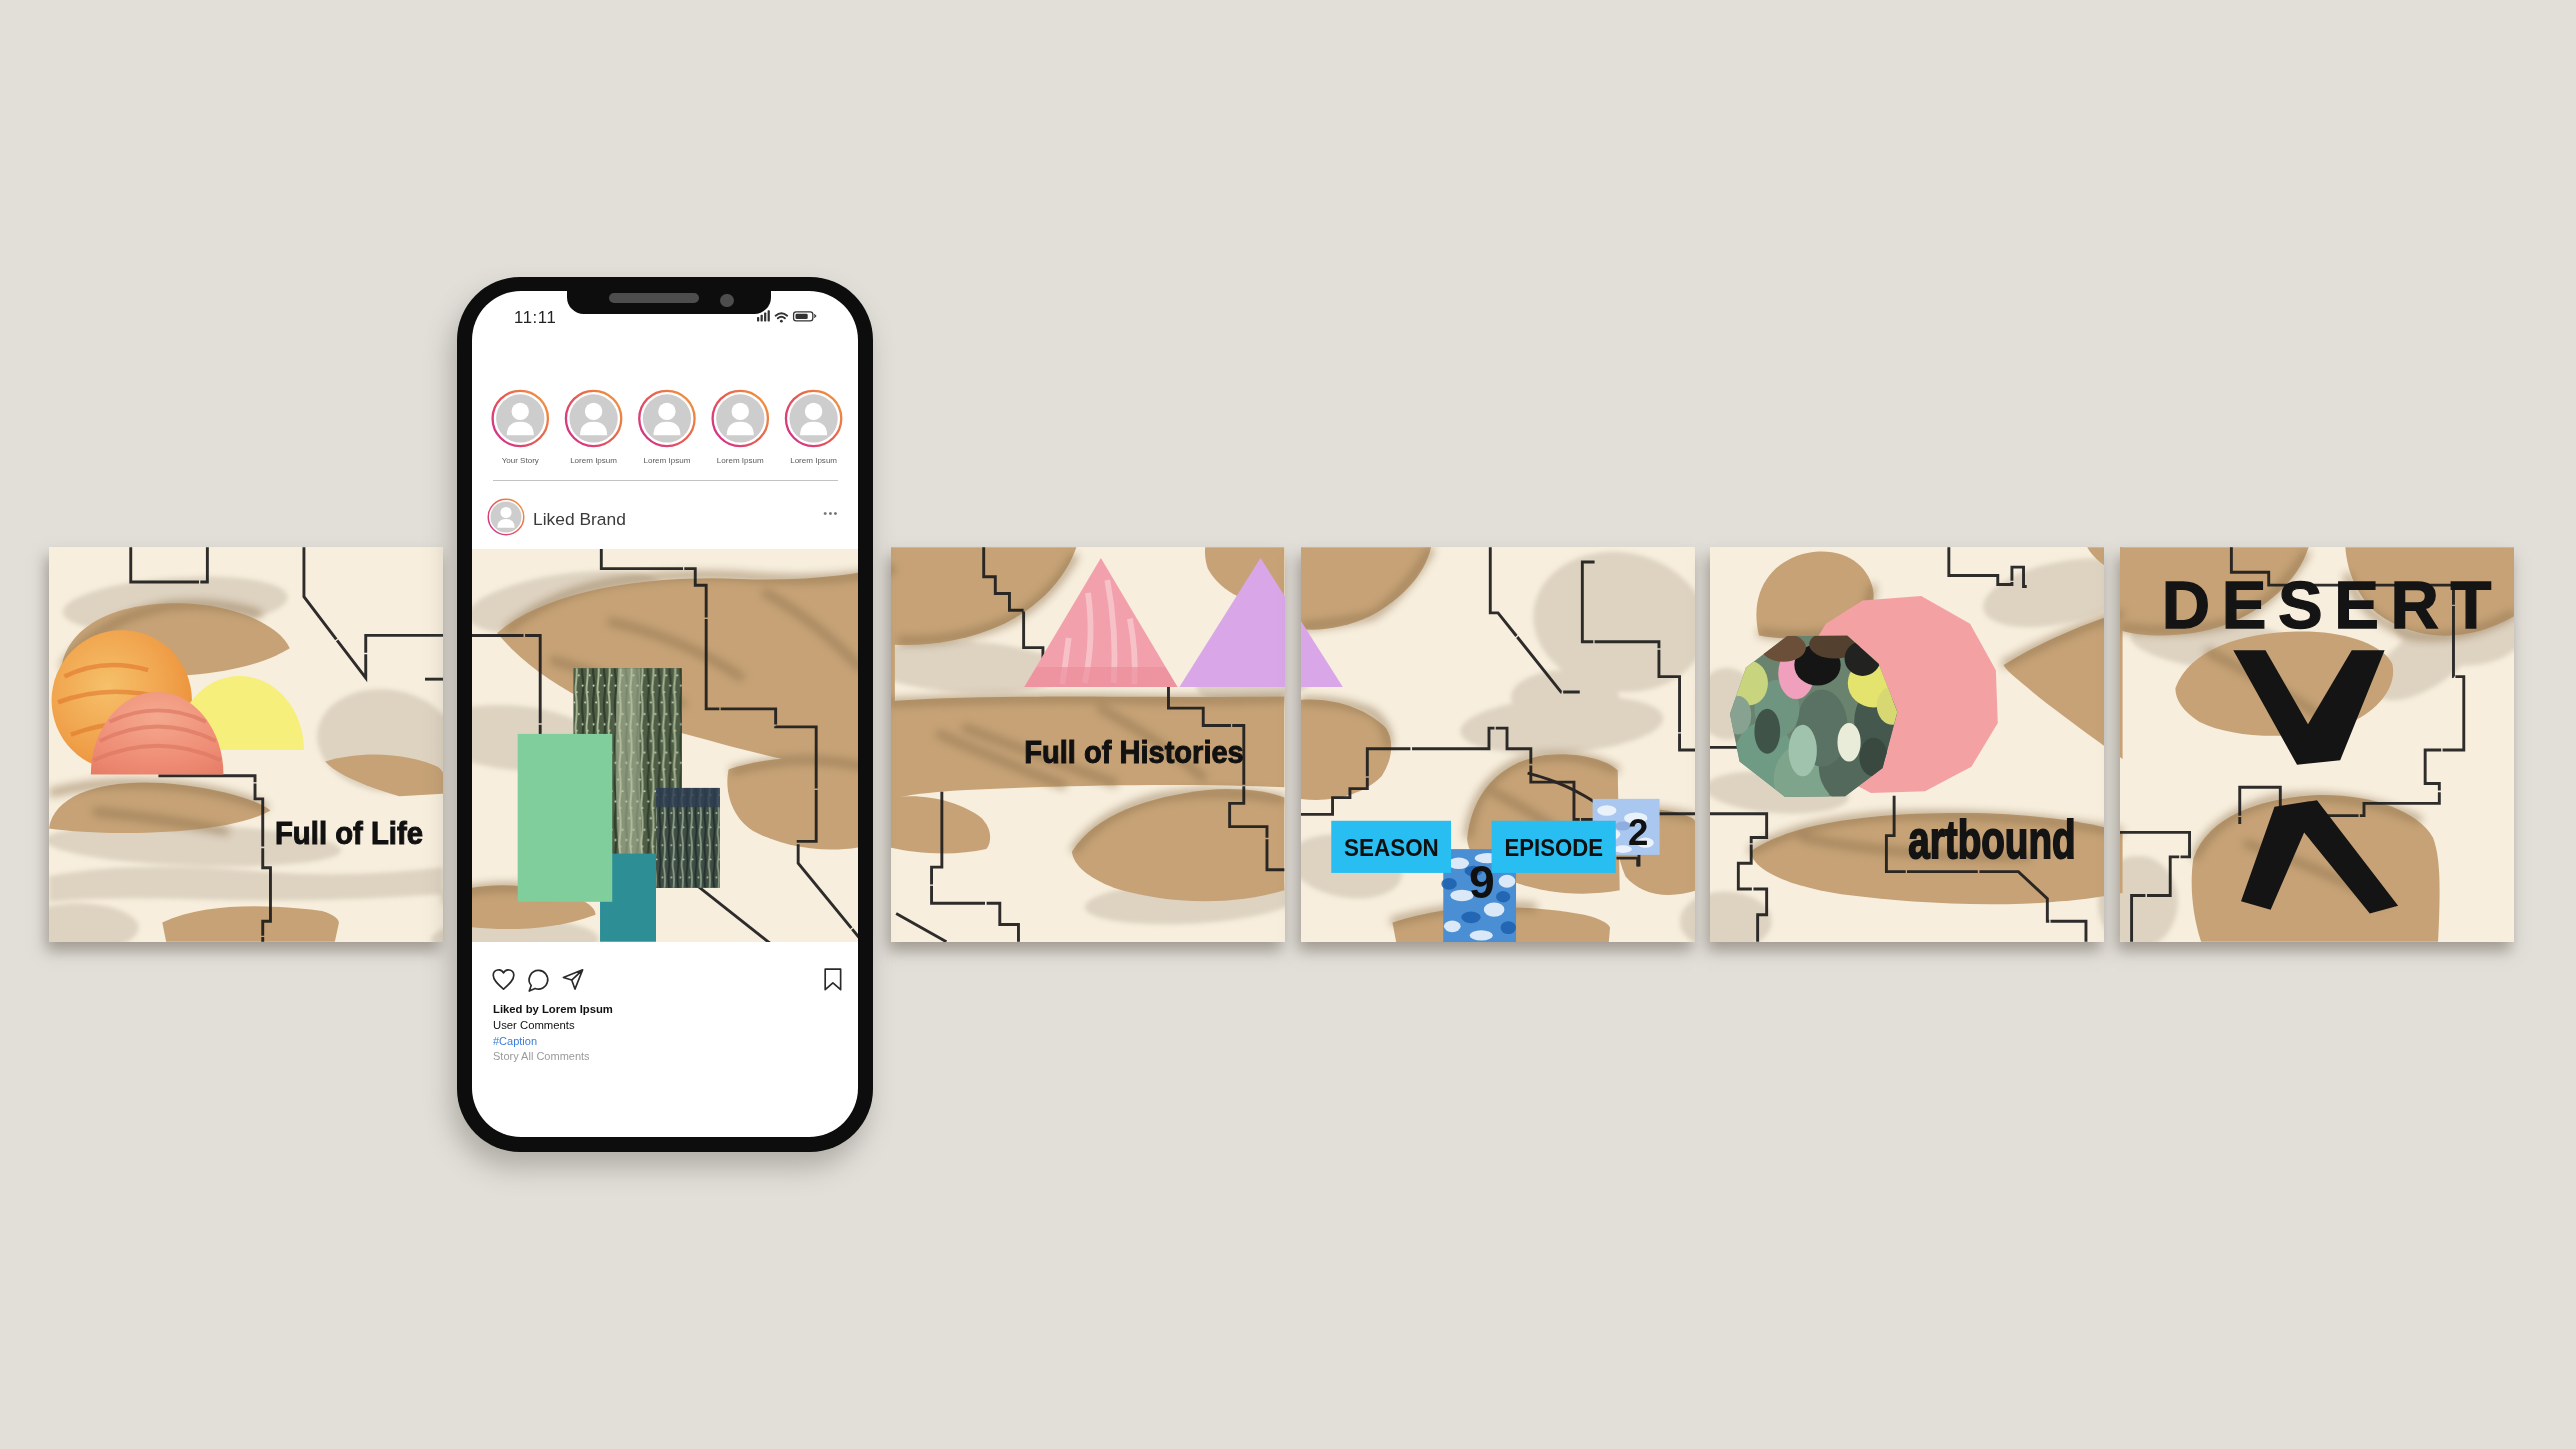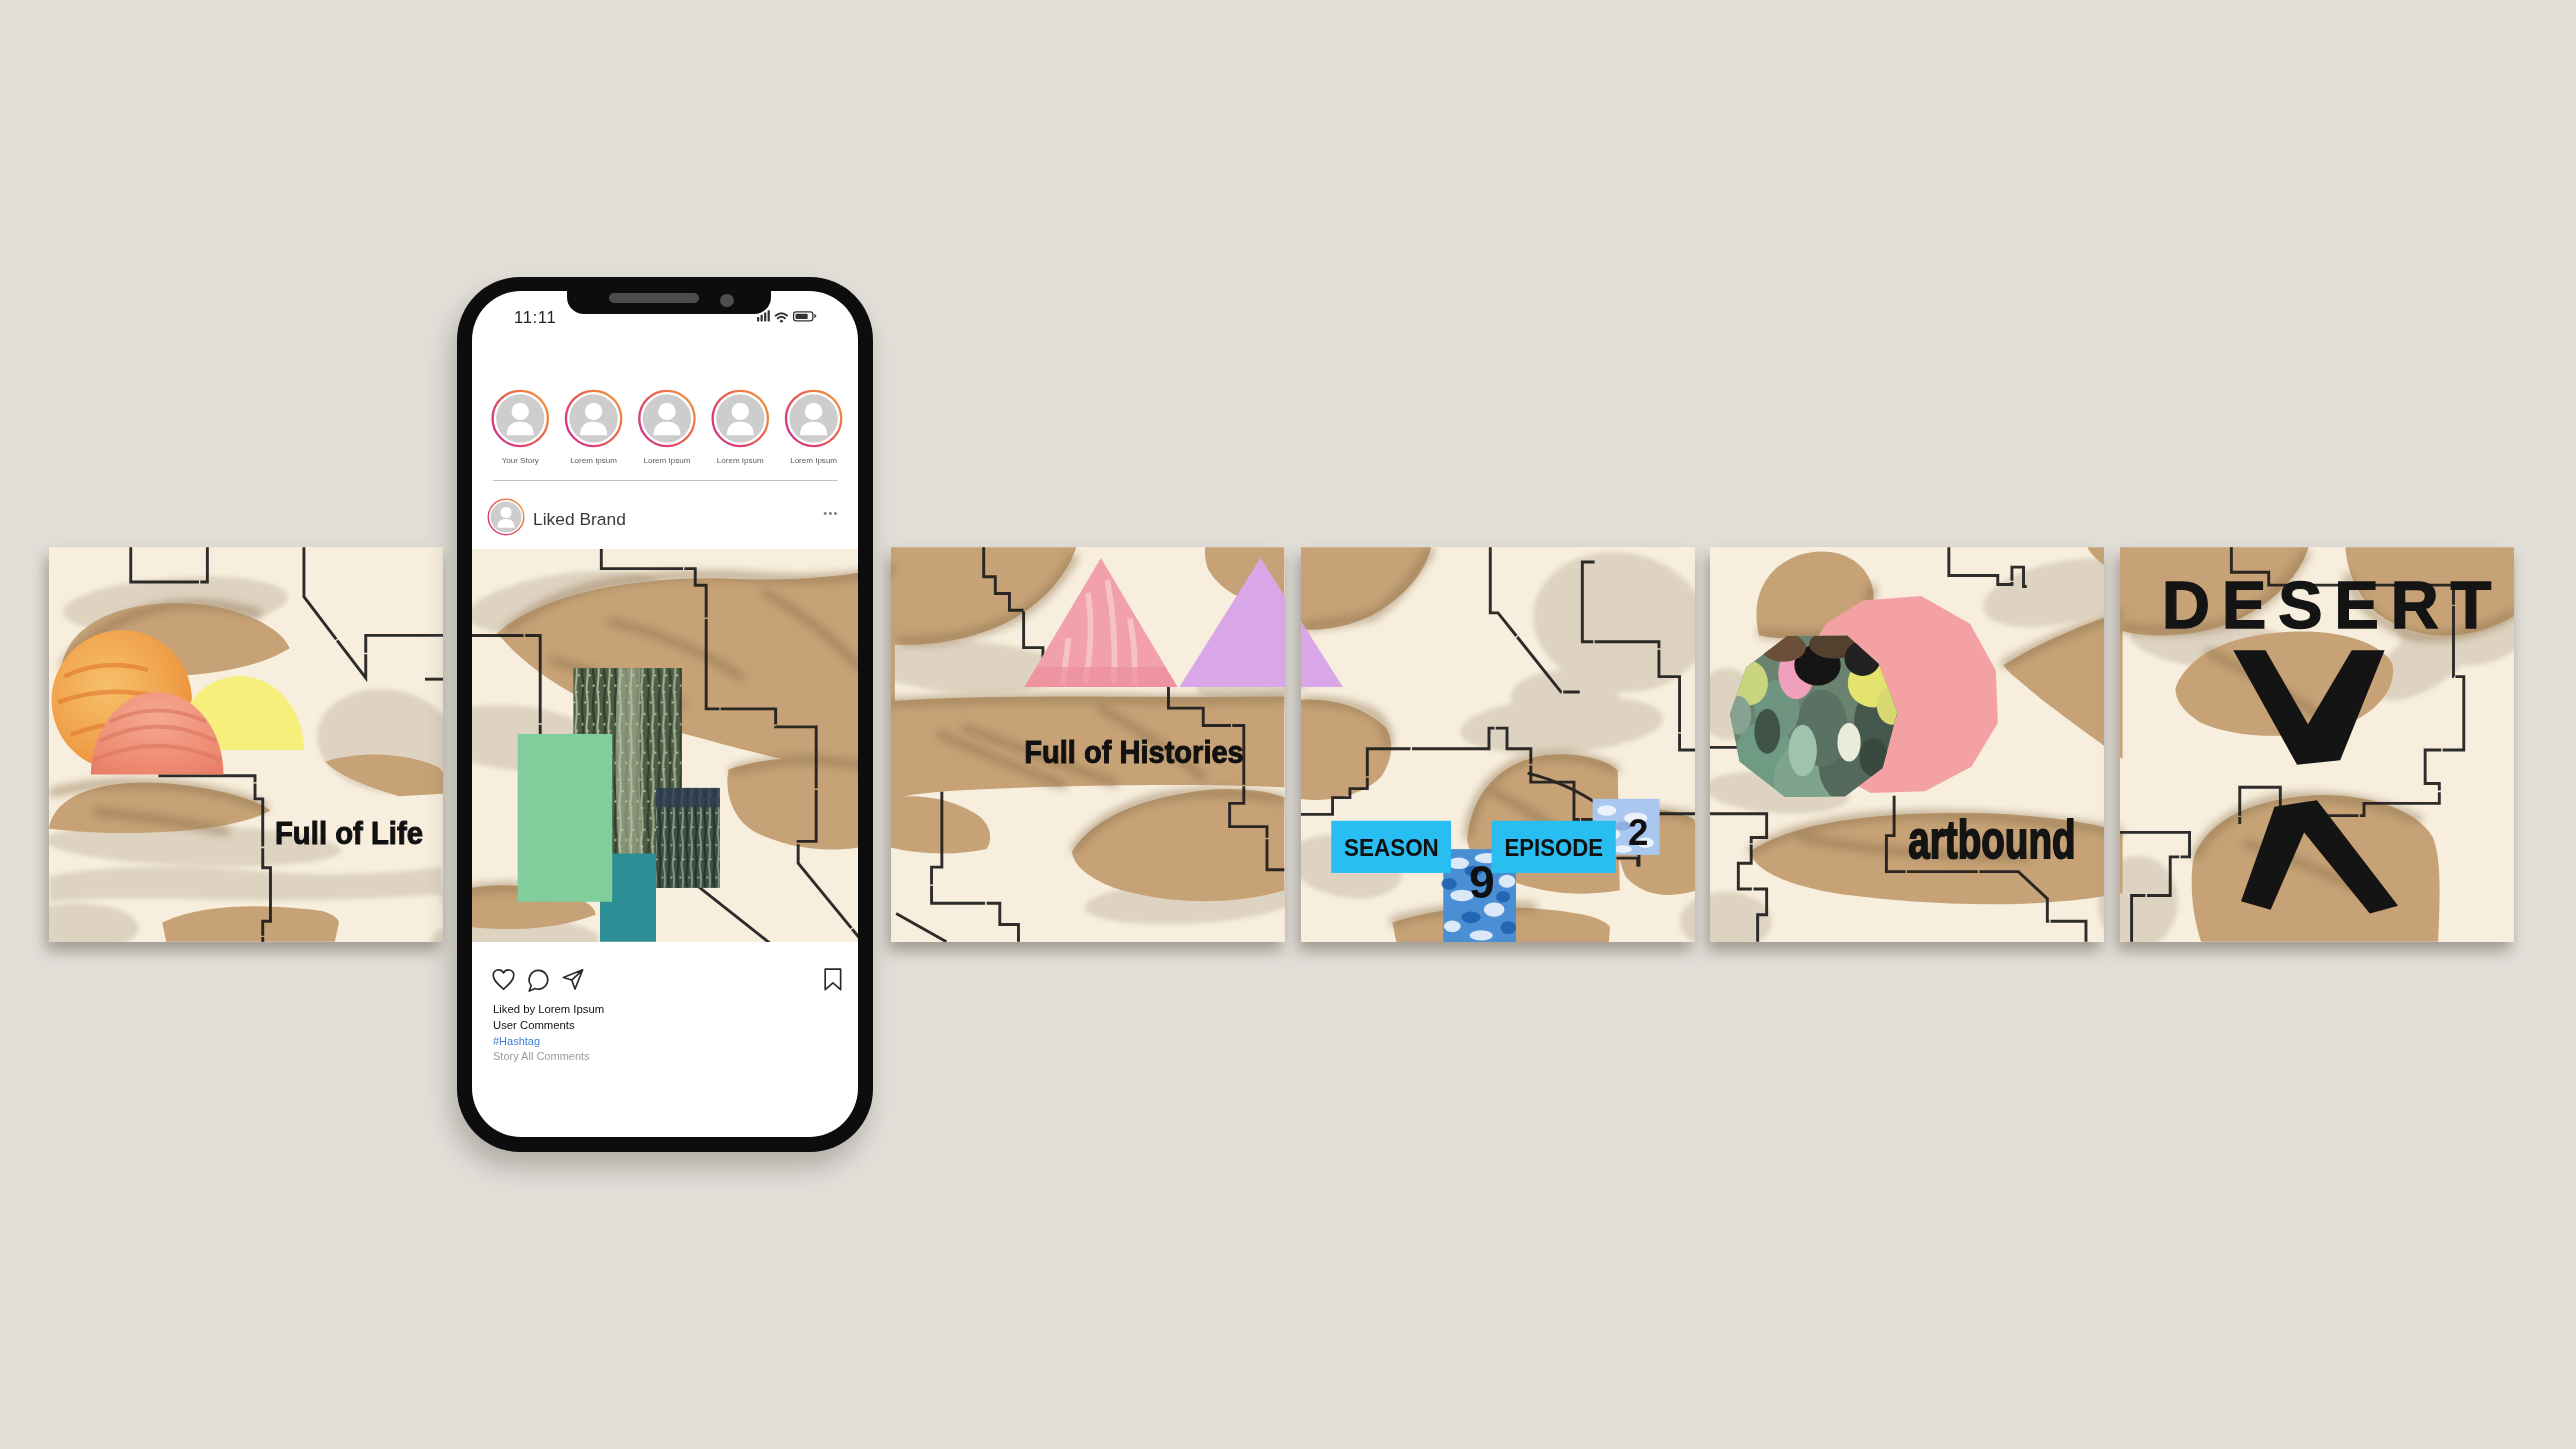--- a/index.html
+++ b/index.html
@@ -11,21 +11,21 @@
 .notch{position:absolute;left:95px;top:0;width:204px;height:23px;background:#0d0d0d;border-radius:0 0 16.7px 16.7px}
 .speaker{position:absolute;left:137px;top:1.9px;width:90px;height:10.3px;background:#4d4d4d;border-radius:5.8px}
 .camera{position:absolute;left:248px;top:2.6px;width:13.5px;height:13.5px;background:#4d4d4d;border-radius:50%}
 .stories{position:absolute;left:0;top:99px}
 .divider{position:absolute;left:20.6px;top:189px;width:345px;height:1px;background:#c3c3c3}
 .pavatar{position:absolute;left:14px;top:206px}
 .brand{position:absolute;left:61px;top:218px;font-size:17.4px;color:#3a3a3a}
 .dots{position:absolute;right:19.3px;top:216px;font-size:11px;color:#777;letter-spacing:1.3px}
 .postimg{position:absolute;left:0;top:258px}
 .actions{position:absolute;left:0;top:671px}
-.liked{position:absolute;left:21px;top:712px;font-size:11.3px;font-weight:normal;color:#111}
+.liked{position:absolute;left:21px;top:712px;font-size:11.3px;font-weight:bold;color:#111}
 .caption{position:absolute;left:21px;top:728px;font-size:11.3px;color:#111}
 .hashtag{position:absolute;left:21px;top:744px;font-size:11px;color:#3b7dd8}
 .viewall{position:absolute;left:21px;top:759px;font-size:11px;color:#9a9a9a}
 text{font-family:"Liberation Sans",sans-serif}
 </style></head>
 <body>
 <div id="page">
 <svg width="0" height="0" style="position:absolute">
 <defs>
 <filter id="soft" x="-30%" y="-30%" width="160%" height="160%">
@@ -402,18 +402,18 @@
       <path d="M104,13 a14.5,14.5 0 1 1 -6,28 l-9,4 3,-8.5 a14.5,14.5 0 0 1 12,-23.5 Z"></path>
       <path d="M172,12 L142,24 L155,28 Z M172,12 L160,42 L155,28 Z M172,12"></path>
       <path d="M549,11 H573 V43 L561,32.5 L549,43 Z"></path>
       </g>
     </svg>
 
     <div class="liked">Liked by Lorem Ipsum</div>
 
     <div class="caption">User Comments</div>
 
-    <div class="hashtag">#Hashtag</div>
+    <div class="hashtag">#Caption</div>
 
     <div class="viewall">Story All Comments</div>
   </div>
 </div>
 </div>
 
 </body></html>

